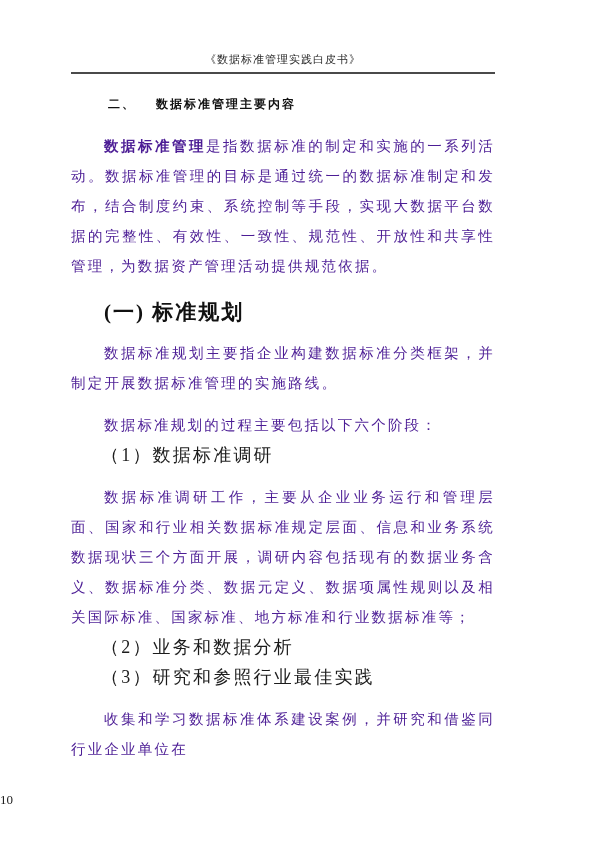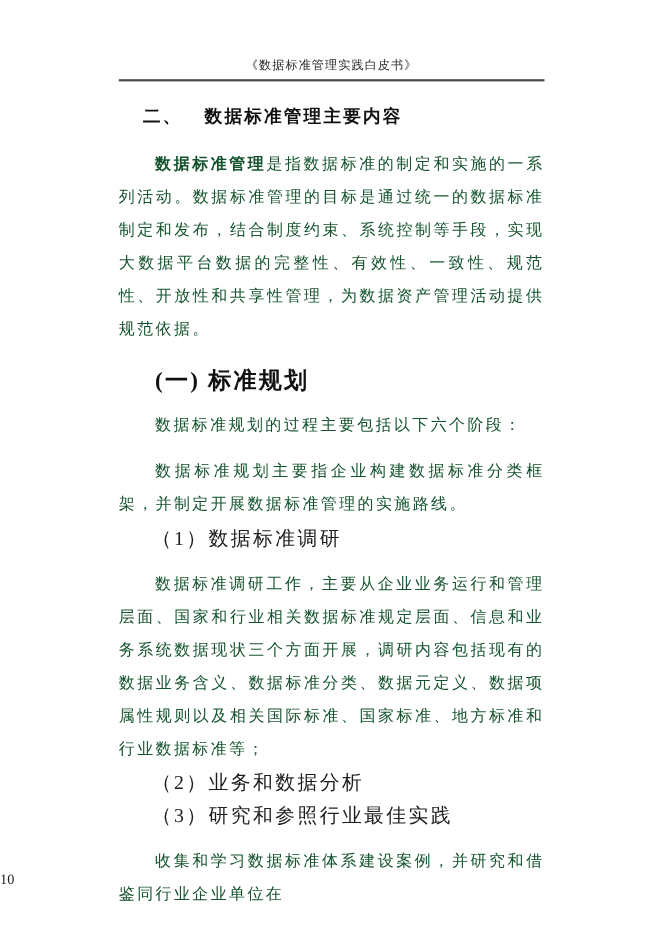--- a/index.html
+++ b/index.html
@@ -6,47 +6,47 @@
   html, body {
     width: 600px; height: 848px;
     background: #ffffff;
     font-family: "Liberation Serif", "DejaVu Serif", serif;
     color: #1c1c1c;
     overflow: hidden;
   }
   .page {
     position: relative;
     width: 564px; height: 848px;
-    padding: 0 69px 0 108px;
+    padding: 0 69px 0 71px;
   }
   .running-header {
     padding-top: 52px;
     text-align: center;
     font-size: 11px;
     letter-spacing: 1px;
     color: #2a2a2a;
     border-bottom: 2px solid #4a4a4a;
     padding-bottom: 5px;
   }
   .chapter-title {
-    margin: 22px 0 18px 22px;
+    margin: 22px 0 18px 37px;
     font-family: Liberation Mono, monospace;
     font-weight: bold;
-    font-size: 16px;
+    font-size: 12px;
     letter-spacing: 2px;
     color: #111;
   }
   .chapter-title .chapter-no { margin-right: 20px; }
   p.body-text {
     font-size: 14.5px;
     line-height: 30px;
     letter-spacing: 2.2px;
     text-align: justify;
     text-indent: 33px;
-    color: #14532d;
+    color: #4c1d95;
     margin-top: 12px;
   }
   .section-heading {
     margin: 17px 0 6px 33px;
     font-size: 21px;
     font-weight: bold;
     letter-spacing: 2px;
     color: #111;
   }
   p.item-heading {
@@ -75,23 +75,23 @@
     <span class="chapter-no">二、</span><span>数据标准管理主要内容</span>
   </h1>
 
   <p class="body-text">
     <span class="lead-bold">数据标准管理</span><span>是指数据标准的制定和实施的一系列活动。数据标准管理的目标是通过统一的数据标准制定和发布，结合制度约束、系统控制等手段，实现大数据平台数据的完整性、有效性、一致性、规范性、开放性和共享性管理，为数据资产管理活动提供规范依据。</span>
   </p>
 
 
   <h2 class="section-heading">(一) 标准规划</h2>
 
+  <p class="body-text">数据标准规划主要指企业构建数据标准分类框架，并制定开展数据标准管理的实施路线。</p>
+
   <p class="body-text">数据标准规划的过程主要包括以下六个阶段：</p>
-
-  <p class="body-text">数据标准规划主要指企业构建数据标准分类框架，并制定开展数据标准管理的实施路线。</p>
 
   <p class="item-heading">（1）数据标准调研</p>
 
   <p class="body-text">数据标准调研工作，主要从企业业务运行和管理层面、国家和行业相关数据标准规定层面、信息和业务系统数据现状三个方面开展，调研内容包括现有的数据业务含义、数据标准分类、数据元定义、数据项属性规则以及相关国际标准、国家标准、地方标准和行业数据标准等；</p>
 
   <p class="item-heading">（2）业务和数据分析</p>
 
 
   <p class="item-heading">（3）研究和参照行业最佳实践</p>
 

